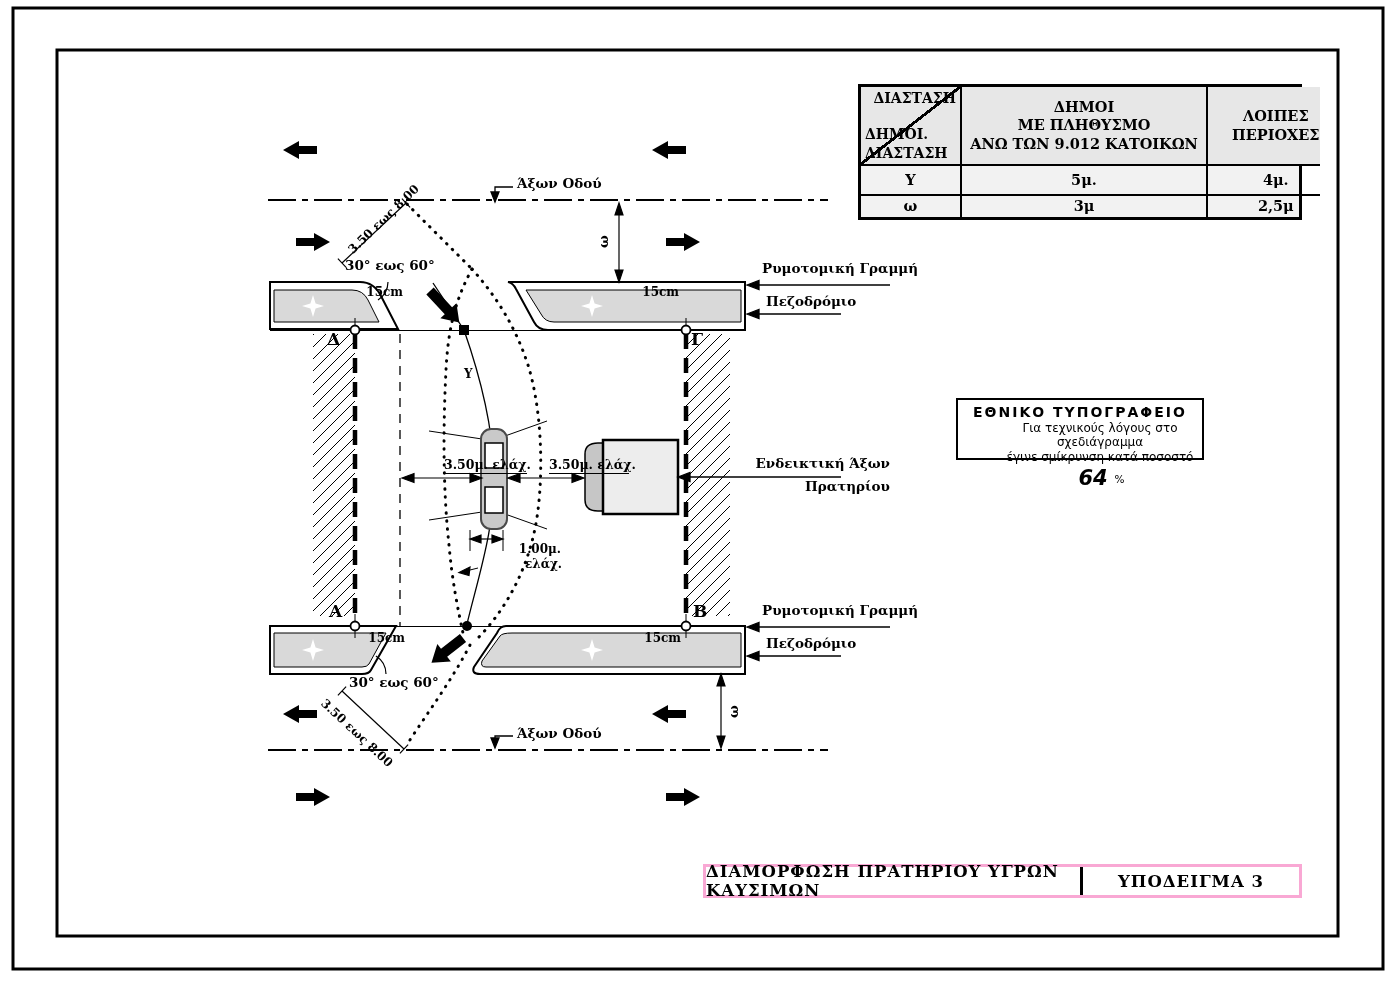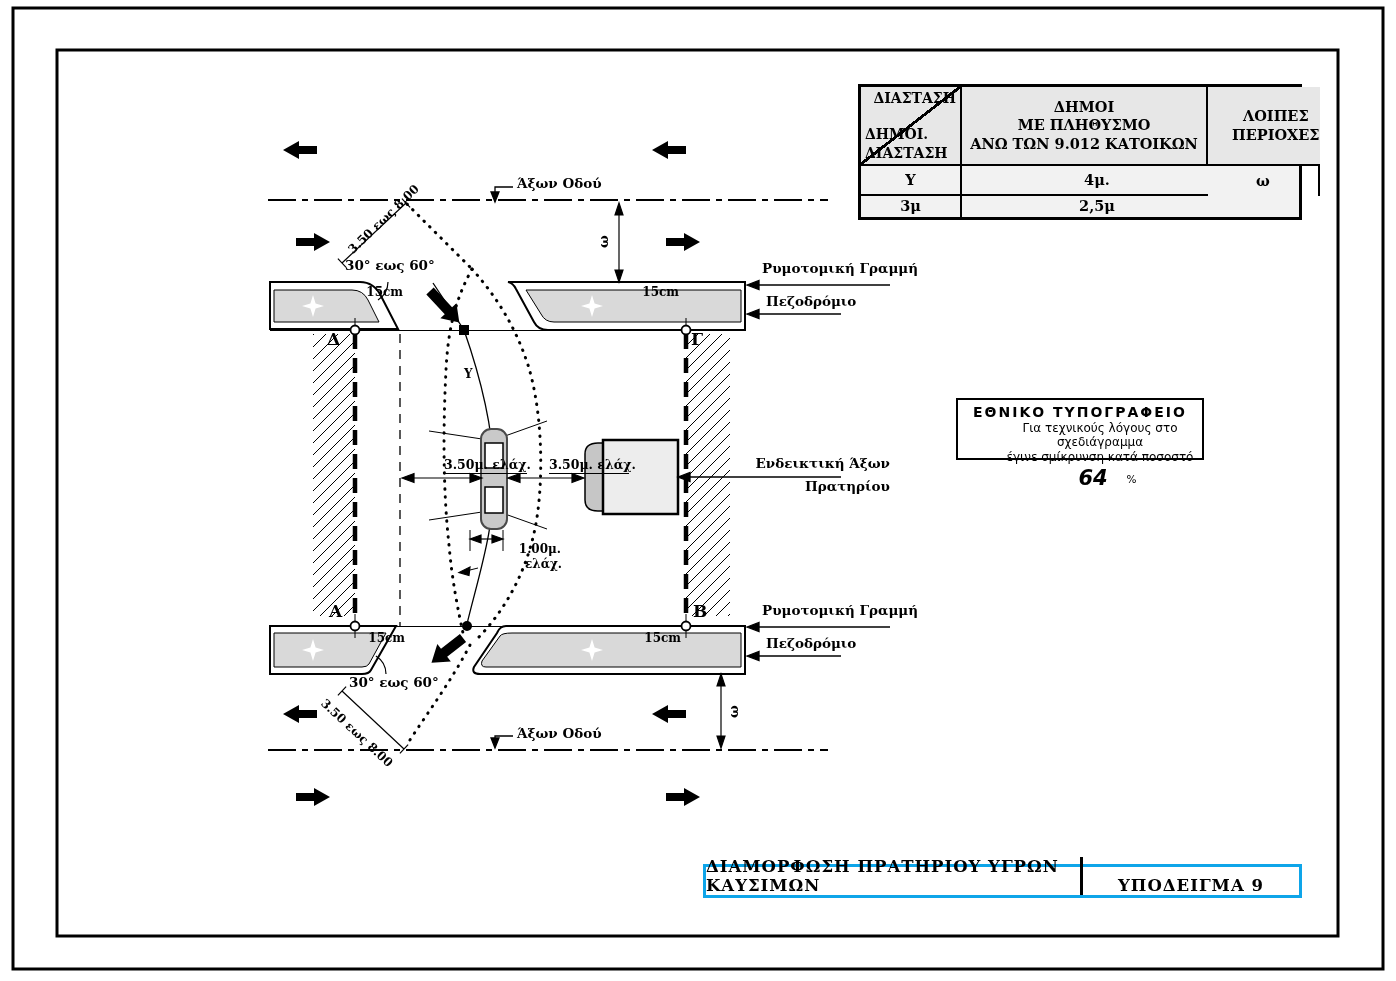--- a/index.html
+++ b/index.html
@@ -26,25 +26,25 @@
       linear-gradient(to bottom right, transparent 48.8%, #000 48.8%, #000 51.2%, transparent 51.2%), #e7e7e7;}
   .spec-table .corner span{position:absolute;font-size:14px;}
   .ct-top{top:3px;right:4px;}
   .ct-b1{left:4px;bottom:21px;}
   .ct-b2{left:4px;bottom:2px;}
   
   .note-box{position:absolute;left:956px;top:398px;width:248px;height:62px;border:2px solid #000;
       box-sizing:border-box;text-align:center;font-family:"DejaVu Sans", sans-serif;padding-top:4px;}
   .note-title{font-weight:bold;font-size:14px;letter-spacing:2px;}
   .note-line{font-size:12px;margin-top:1px;padding-left:40px;}
-  .note-pct{font-size:21px;font-weight:bold;font-style:italic;margin:0 15px;position:relative;top:2px;}
+  .note-pct{font-size:21px;font-weight:bold;font-style:italic;margin:0 3px;position:relative;top:2px;}
   .note-pctsign{font-size:10.5px;}
   
-  .title-bar{position:absolute;left:703px;top:864px;width:599px;height:34px;border:3px solid #0ea5e9;
-      box-sizing:border-box;display:flex;font-weight:bold;font-size:16.5px;letter-spacing:1px;align-items:flex-end;}
+  .title-bar{position:absolute;left:703px;top:864px;width:599px;height:34px;border:3px solid #f9a8d4;
+      box-sizing:border-box;display:flex;font-weight:bold;font-size:16.5px;letter-spacing:1px;}
   .title-bar .tcell{display:flex;align-items:center;justify-content:center;box-sizing:border-box;}
   .title-bar .tcell.main{width:377px;border-right:3px solid #000;}
   .title-bar .tcell.ref{flex:1;}
   svg{position:absolute;left:0;top:0;}
 </style>
 </head>
 <body>
 
 <div class="page">
 
@@ -255,34 +255,35 @@
   <div class="cell head">
     <span>ΔΗΜΟΙ</span>
     <span>ΜΕ ΠΛΗΘΥΣΜΟ</span>
     <span>ΑΝΩ ΤΩΝ 9.012 ΚΑΤΟΙΚΩΝ</span>
   </div>
   <div class="cell head last-col">
     <span>ΛΟΙΠΕΣ</span>
     <span>ΠΕΡΙΟΧΕΣ</span>
   </div>
   <div class="cell">Υ</div>
+  <div class="cell">5μ.</div>
   <div class="cell last-col">4μ.</div>
   <div class="cell last-row">ω</div>
   <div class="cell last-row">3μ</div>
   <div class="cell last-col last-row">2,5μ</div>
 </div>
 
 <div class="note-box">
   <div class="note-title">ΕΘΝΙΚΟ ΤΥΠΟΓΡΑΦΕΙΟ</div>
   <div class="note-line">Για τεχνικούς λόγους στο σχεδιάγραμμα</div>
   <div class="note-line">
     <span>έγινε σμίκρυνση κατά ποσοστό</span>
     <span class="note-pct">64</span>
     <span class="note-pctsign">%</span>
   </div>
 </div>
 
 <div class="title-bar">
   <div class="tcell main">ΔΙΑΜΟΡΦΩΣΗ ΠΡΑΤΗΡΙΟΥ ΥΓΡΩΝ ΚΑΥΣΙΜΩΝ</div>
-  <div class="tcell ref">ΥΠΟΔΕΙΓΜΑ 9</div>
+  <div class="tcell ref">ΥΠΟΔΕΙΓΜΑ 3</div>
 </div>
 
 </div>
 
 </body></html>

